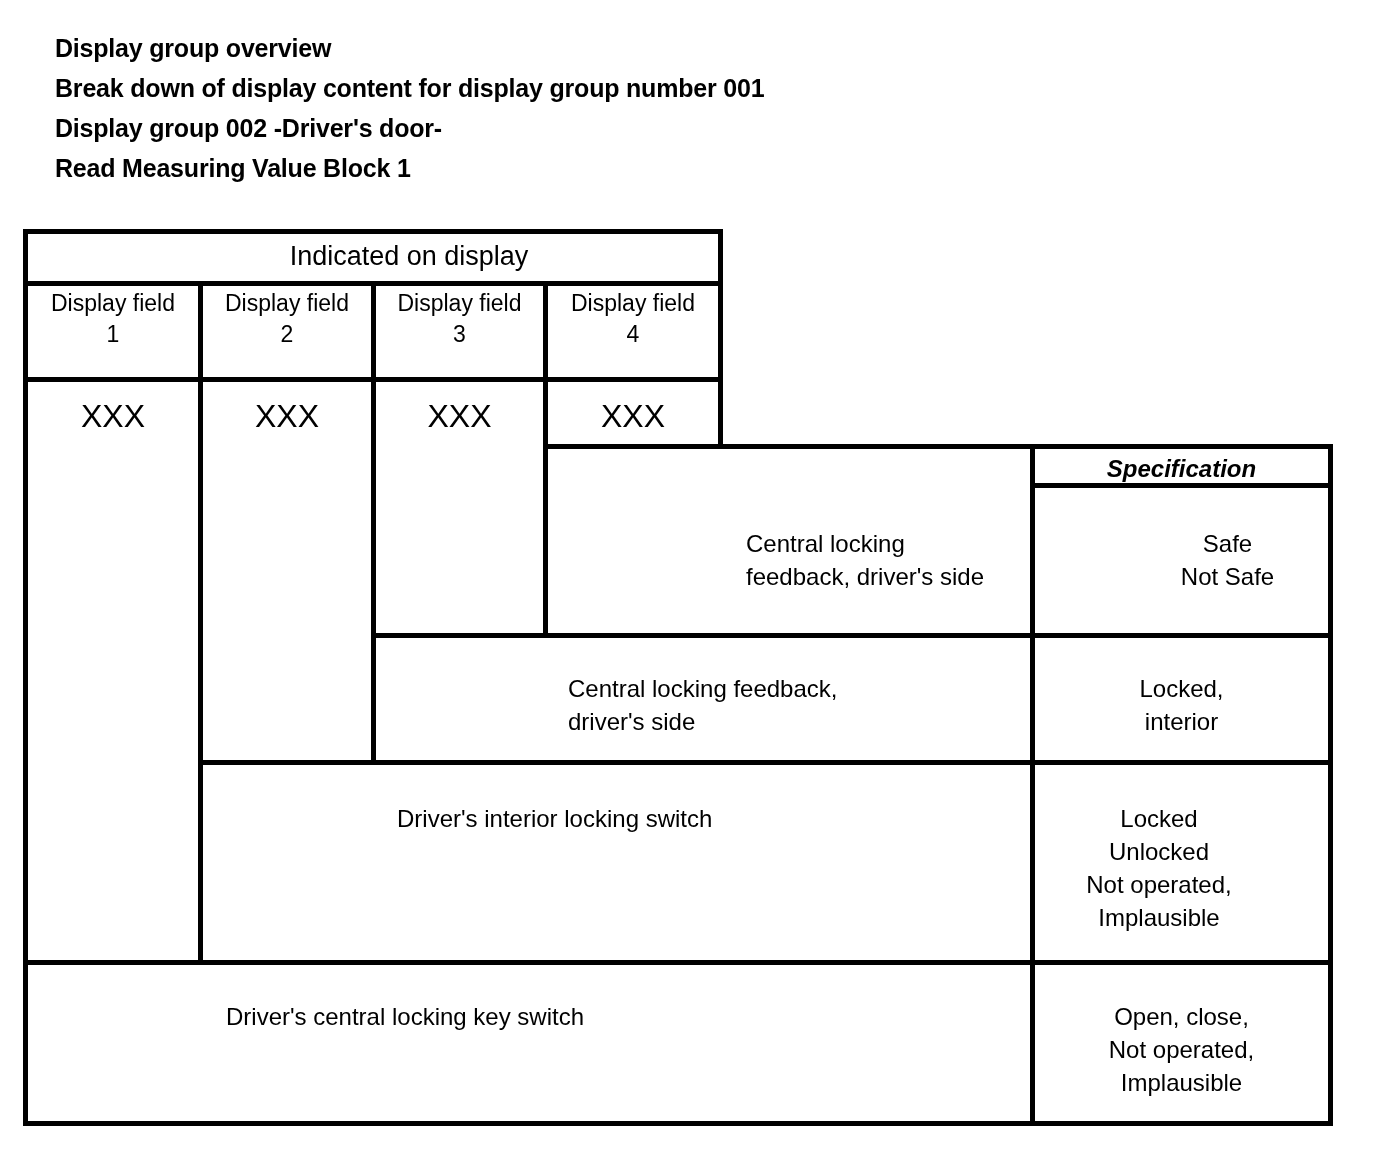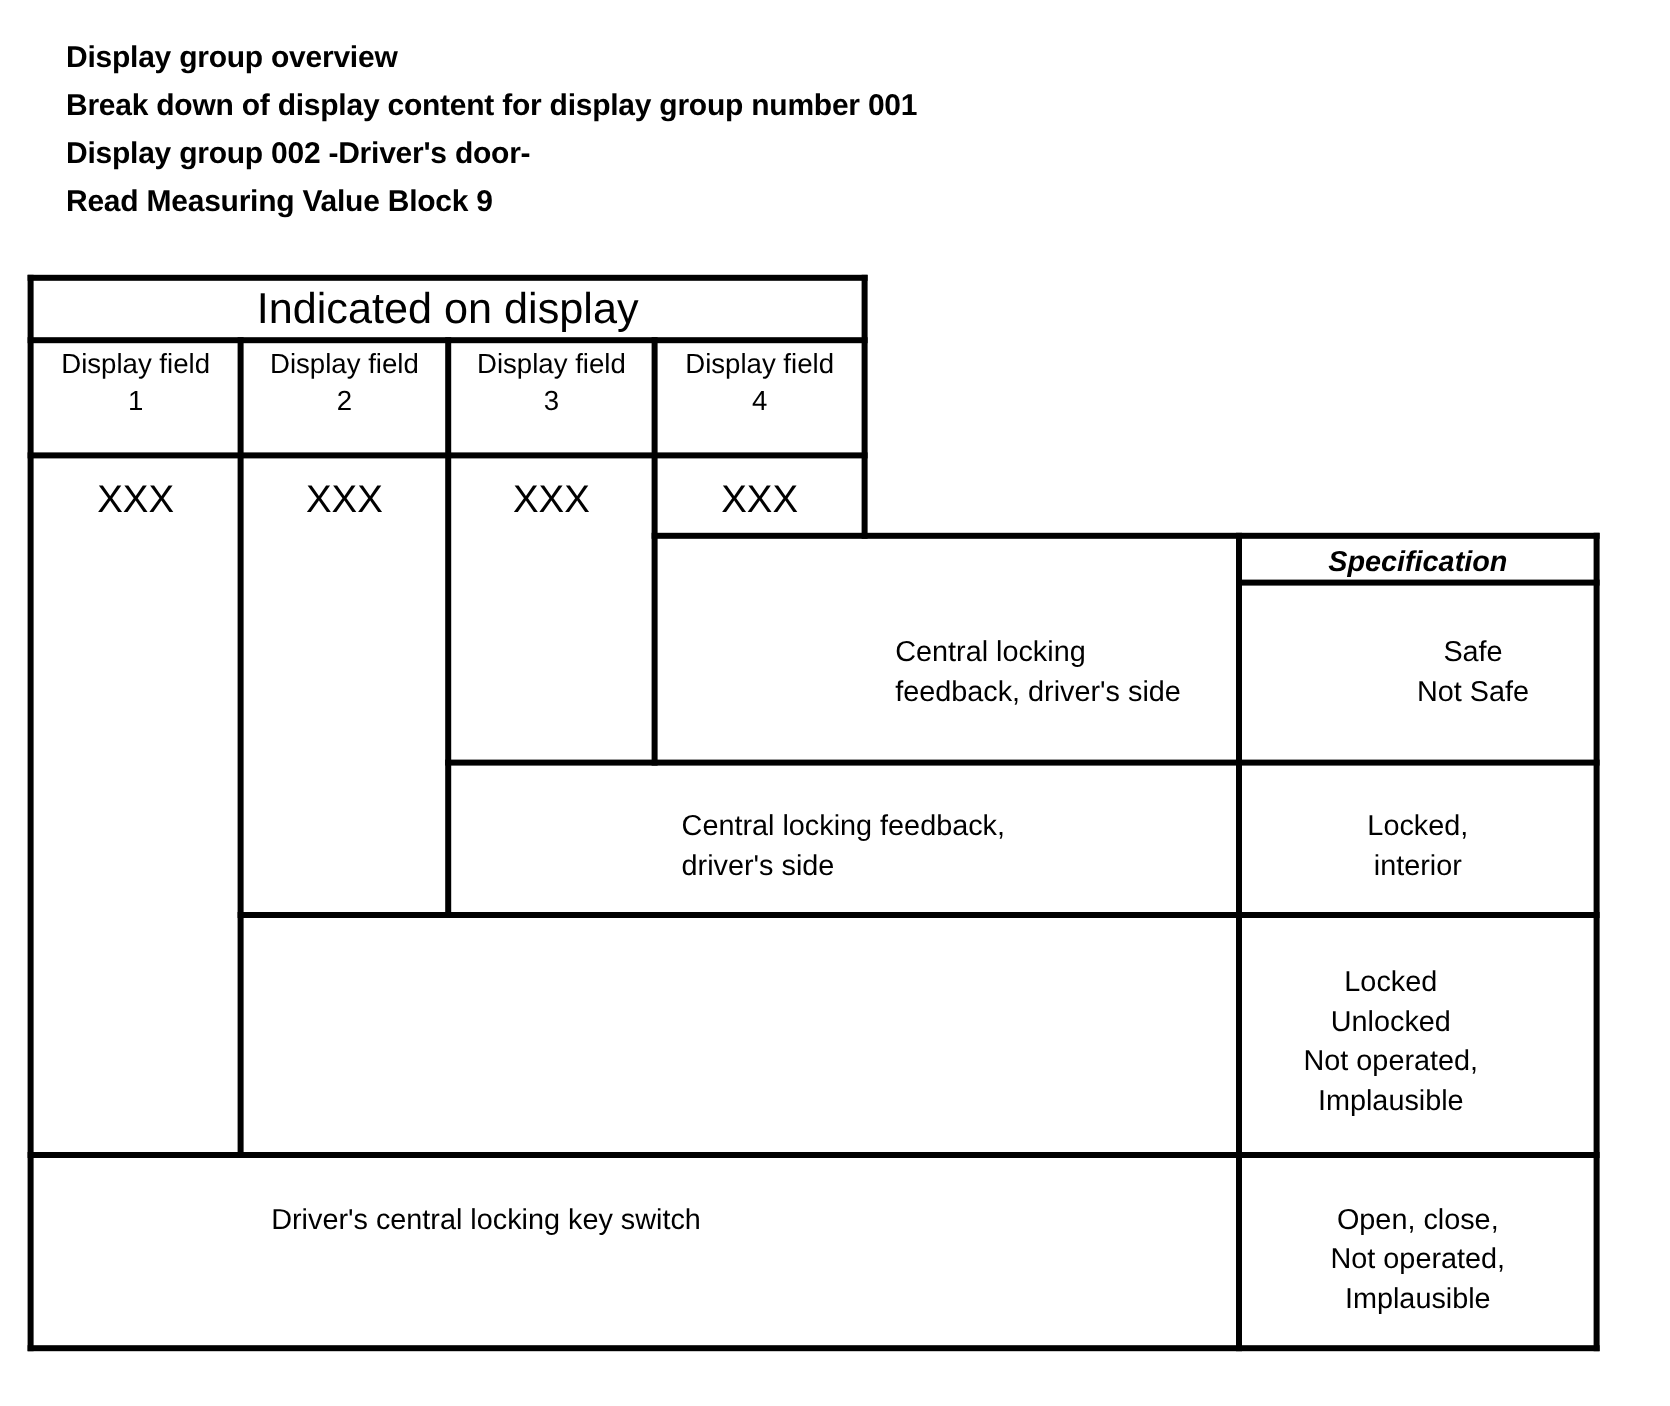--- a/index.html
+++ b/index.html
@@ -51,43 +51,44 @@
   .cell-text {
     position: absolute;
     font-size: 24px;
     line-height: 33px;
     white-space: pre-line;
   }
   .center { text-align: center; }
   .left   { text-align: left; }
 
   .hdr-span {
-    font-size: 36px;
+    font-size: 27px;
     font-weight: normal;
+    margin-left: 36px;
   }
   .hdr-field {
     font-size: 23px;
     line-height: 31px;
   }
   .xxx {
     font-size: 32px;
   }
   .spec-head {
     font-size: 24px;
     font-weight: bold;
   }
 </style>
 </head>
 <body>
 
 <div id="title-block">
   <div class="title-line">Display group overview</div>
   <div class="title-line">Break down of display content for display group number 001</div>
   <div class="title-line">Display group 002 -Driver's door-</div>
-  <div class="title-line">Read Measuring Value Block 9</div>
+  <div class="title-line">Read Measuring Value Block 1</div>
 </div>
 
 <div id="diagram">
 
   <div class="h-line" style="left:23px; top:229px; width:700px; height:5px;"></div>
 
   <div class="h-line" style="left:23px; top:281px; width:700px; height:5px;"></div>
 
   <div class="h-line" style="left:23px; top:377px; width:700px; height:5px;"></div>
 
@@ -138,20 +139,21 @@
   <div class="cell-text left" style="left:746px; top:527px; width:285px;">Central locking
 feedback, driver's side</div>
   <div class="cell-text center" style="left:1035px; top:527px; width:293px;margin-left:46px;">Safe
 Not Safe</div>
 
   <div class="cell-text left" style="left:568px; top:672px; width:460px;">Central locking feedback,
 driver's side</div>
   <div class="cell-text center" style="left:1035px; top:672px; width:293px;">Locked,
 interior</div>
 
+  <div class="cell-text left" style="left:397px; top:802px; width:630px;">Driver's interior locking switch</div>
   <div class="cell-text center" style="left:1035px; top:802px; width:248px;">Locked
 Unlocked
 Not operated,
 Implausible</div>
 
   <div class="cell-text left" style="left:226px; top:1000px; width:800px;">Driver's central locking key switch</div>
   <div class="cell-text center" style="left:1035px; top:1000px; width:293px;">Open, close,
 Not operated,
 Implausible</div>
 

